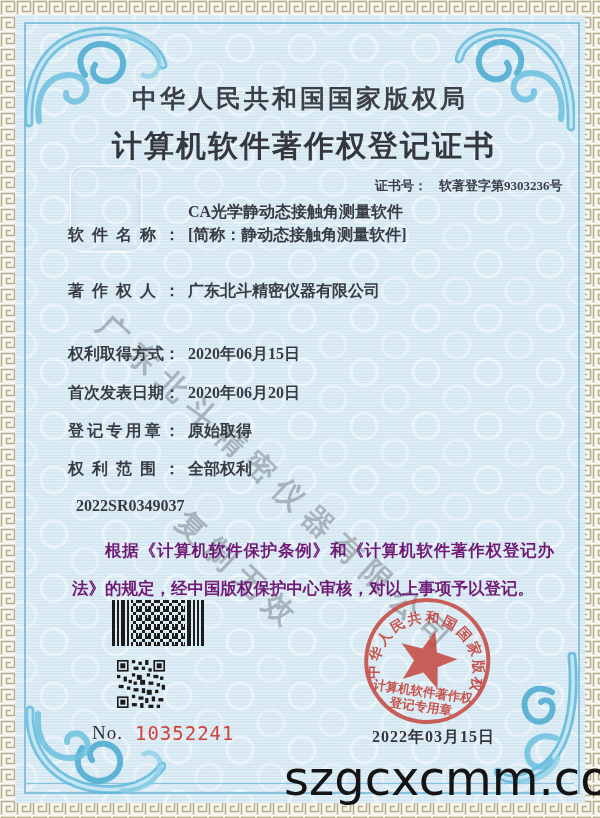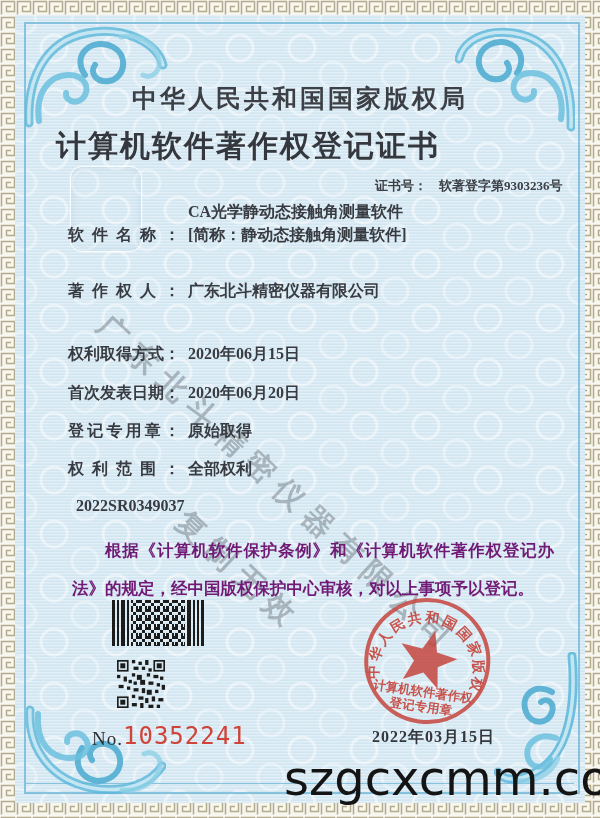--- a/index.html
+++ b/index.html
@@ -34,38 +34,38 @@
     border:1px solid rgba(255,255,255,0.85);
     box-shadow:inset 0 0 8px rgba(130,170,200,0.25), 0 0 2px rgba(255,255,255,0.6);
   }
   .ornament{z-index:4;}
   
   .authority{
     left:0;top:82px;width:600px;text-align:center;z-index:5;
     font-size:25px;font-weight:700;letter-spacing:3px;color:#3c4046;
   }
   .cert-title{
-    left:0;top:126px;width:496px;text-align:center;z-index:5;
+    left:0;top:126px;width:496px;text-align:right;z-index:5;
     font-size:30px;font-weight:700;letter-spacing:2px;color:#34383e;
   }
   .cert-no{
     left:375px;top:171px;z-index:5;font-size:13px;font-weight:700;color:#3c4046;
     display:flex;gap:12px;white-space:nowrap;margin-top:6px;
   }
   .row{left:68px;z-index:5;display:flex;color:#383c42;font-size:16px;font-weight:700;align-items:flex-end;}
   .flabel{display:inline-block;width:112px;text-align:justify;text-align-last:justify;}
   .fvalue{margin-left:8px;white-space:nowrap;line-height:23px;}
   .statement{
     left:64px;top:524px;width:482px;z-index:5;
     font-size:16.5px;font-weight:700;color:#701a75;line-height:38px;
     text-align:justify;text-indent:2em;margin:8px;
   }
-  .serial{left:92px;top:722px;z-index:5;display:flex;align-items:flex-end;}
+  .serial{left:92px;top:722px;z-index:5;display:flex;align-items:flex-start;gap:12px;}
   .serial .no{font-size:19px;color:#2c2f34;letter-spacing:1px;}
-  .serial .num{font-family:"DejaVu Sans Mono",monospace;font-size:24px;color:#cf4338;letter-spacing:1px;}
+  .serial .num{font-family:"DejaVu Sans Mono",monospace;font-size:19px;color:#cf4338;letter-spacing:1px;}
   .issue-date{left:372px;top:727px;z-index:6;font-size:16px;font-weight:700;color:#33373d;letter-spacing:1px;}
   
   .barcode{left:112px;top:600px;z-index:5;}
   .qrcode{left:117px;top:660px;z-index:5;}
   
   .seal{left:358px;top:594px;z-index:6;transform:rotate(8deg);opacity:0.93;}
   
   .wm-diag{
     z-index:4;color:rgba(92,102,112,0.42);font-weight:700;white-space:nowrap;
     transform:rotate(43deg);transform-origin:left top;letter-spacing:10px;

